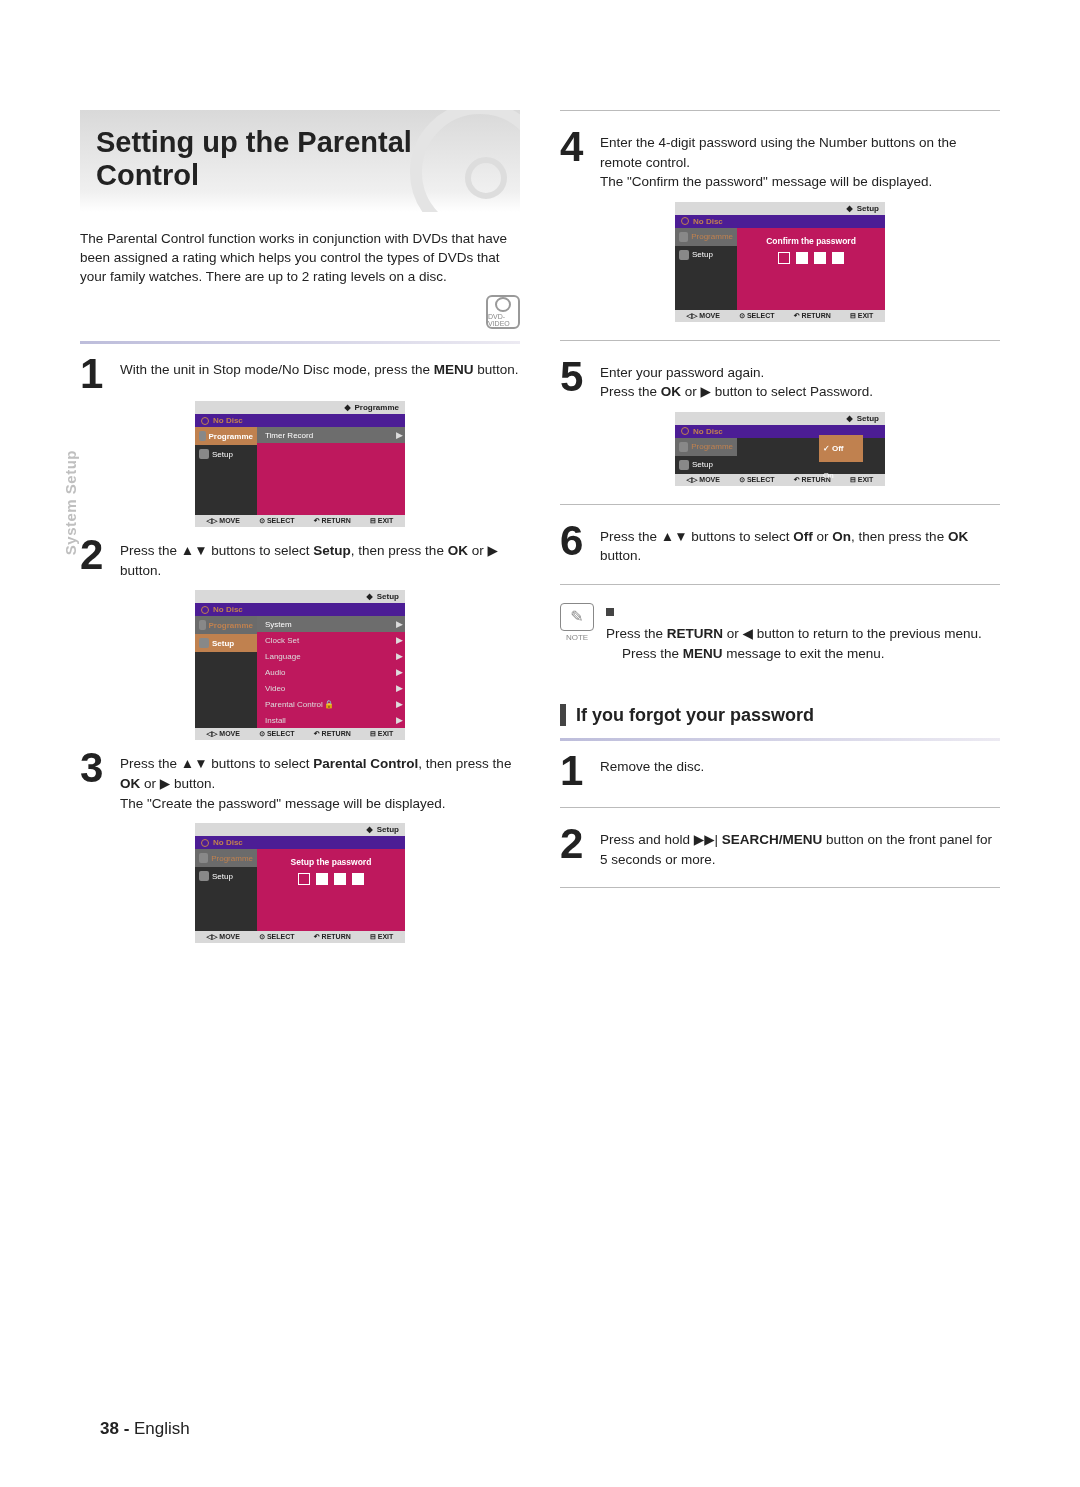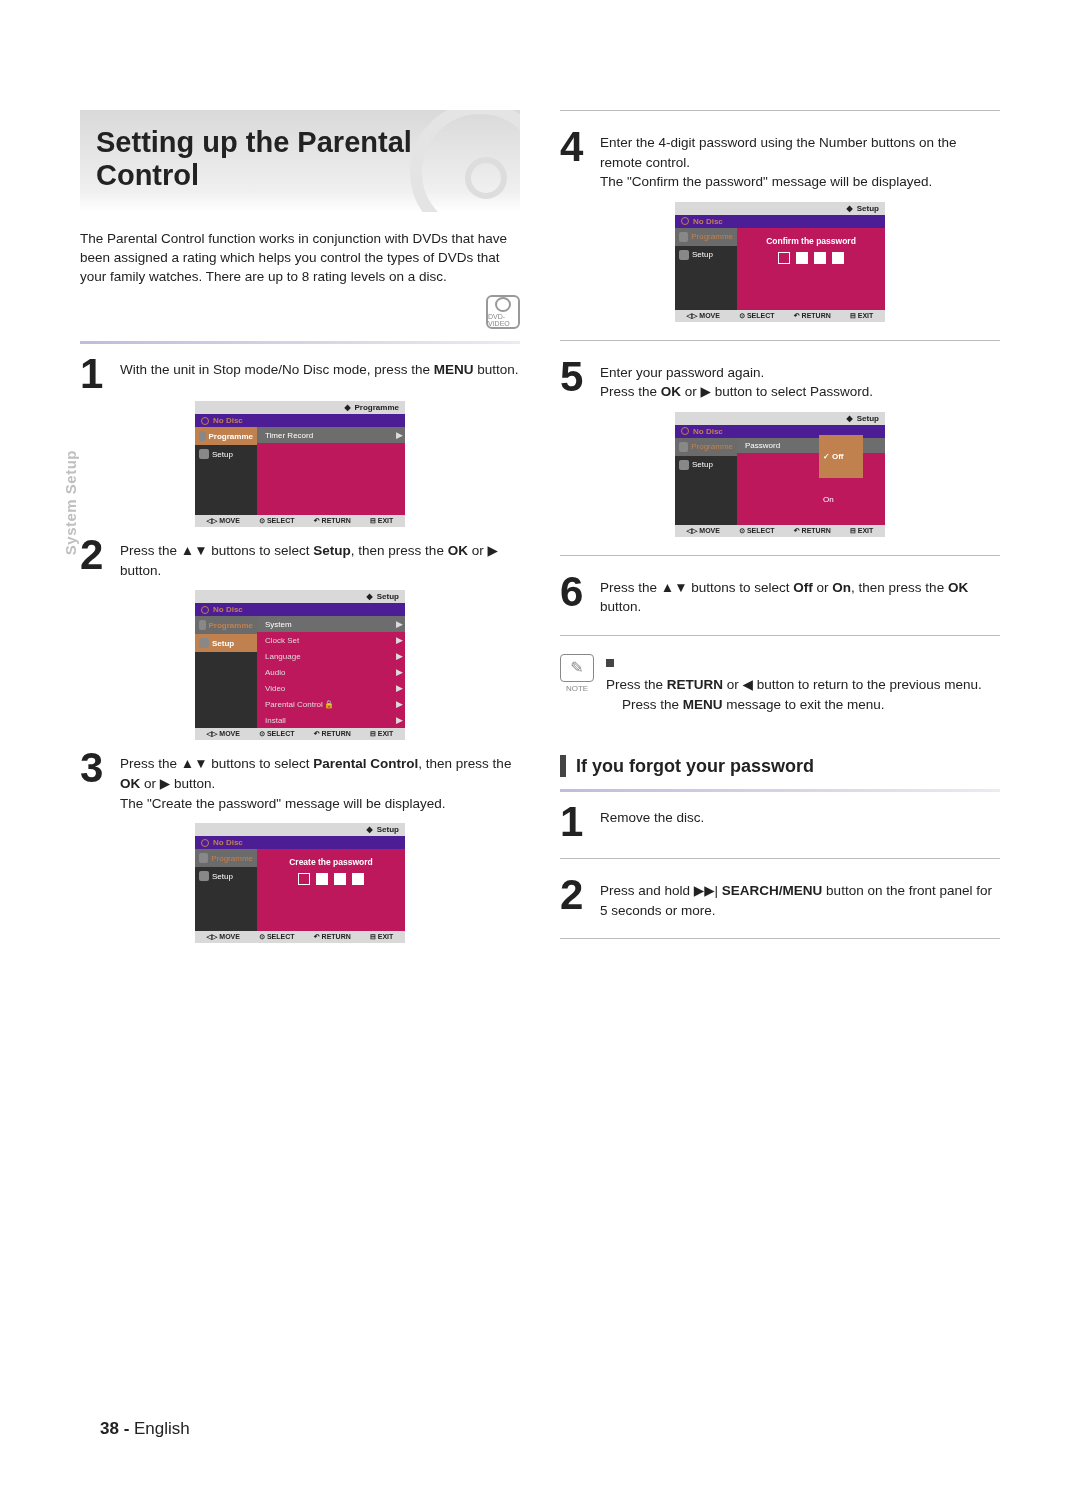--- a/index.html
+++ b/index.html
@@ -36,21 +36,21 @@
   .osd-row.sel { background:#6d6d6d; color:#fff;}
   .osd-row .arrow { font-size:9px; color:#ddd;}
   .osd-row .lock { font-size:8px; margin-left:2px;}
   .osd-msg { text-align:center; padding:8px 0 4px 0; font-size:8.5px; font-weight:bold;}
   .osd-boxes { display:flex;justify-content:center;gap:6px;padding:2px 0 10px 0;}
   .osd-boxes .b{width:12px;height:12px;border:1.5px solid #fff;}
   .osd-boxes .b.filled{background:#fff;}
   .osd-pad { height:36px; }
   .osd-foot { background:#d9d9d9; color:#222; display:flex; justify-content:space-around; padding:2px 2px; font-size:7px; font-weight:bold;}
   .osd-pass-opts{position:absolute;right:22px;top:23px;width:44px;}
-  .osd-pass-opts .opt{padding:17px 4px;font-size:8px;color:#fff;}
+  .osd-pass-opts .opt{padding:9px 4px;font-size:8px;color:#fff;}
   .osd-pass-opts .opt.sel{background:#c0814f;font-weight:bold;}
   .osd-pass-wrap{position:relative;}
   
   .note-row { display:flex; gap:12px; align-items:flex-start; margin-top:8px;}
   .note-icon { border:1px solid #888;border-radius:4px;width:34px;height:28px;display:flex;align-items:center;justify-content:center;font-size:16px;color:#888;}
   .note-lab { font-size:8px;color:#888;text-align:center;margin-top:2px;}
   .note-body { font-size:13.5px; line-height:1.5; }
   .note-bullet { display:flex; gap:8px;flex-direction:column; }
   .note-bullet .sq{width:8px;height:8px;background:#444;margin-top:5px;flex-shrink:0;}
   
@@ -65,21 +65,21 @@
 
 <div class="section-tab">System Setup</div>
 
 <div class="columns">
 
   <div class="col">
     <div class="title-block">
       <h1>Setting up the Parental Control</h1>
       <div class="disc-deco"></div>
     </div>
-    <p class="intro">The Parental Control function works in conjunction with DVDs that have been assigned a rating which helps you control the types of DVDs that your family watches. There are up to 8 rating levels on a disc.</p>
+    <p class="intro">The Parental Control function works in conjunction with DVDs that have been assigned a rating which helps you control the types of DVDs that your family watches. There are up to 2 rating levels on a disc.</p>
     <div class="dvd-badge">
       <div class="circ"></div>
       <span>DVD-VIDEO</span>
     </div>
     <div class="hr-bar"></div>
 
     <div class="step">
       <div class="step-num">1</div>
       <div class="step-body">
         <span>With the unit in Stop mode/No Disc mode, press the </span><b>MENU</b><span> button.</span>
@@ -211,21 +211,21 @@
           <div class="osd-left-item" style="background:#6b6b6b;color:#c0814f;">
               <span class="ic"></span>
               <span>Programme</span>
             </div>
           <div class="osd-left-item">
               <span class="ic"></span>
               <span>Setup</span>
             </div>
         </div>
         <div class="osd-right">
-          <div class="osd-msg">Create the password</div>
+          <div class="osd-msg">Setup the password</div>
           <div class="osd-boxes">
               <div class="b"></div>
               <div class="b filled"></div>
               <div class="b filled"></div>
               <div class="b filled"></div>
             </div>
           <div class="osd-pad"></div>
         </div>
       </div>
       <div class="osd-foot">
@@ -309,28 +309,20 @@
       <div class="osd-main">
         <div class="osd-left">
           <div class="osd-left-item" style="background:#6b6b6b;color:#c0814f;">
               <span class="ic"></span>
               <span>Programme</span>
             </div>
           <div class="osd-left-item">
               <span class="ic"></span>
               <span>Setup</span>
             </div>
-        </div>
-        <div class="osd-right">
-          <div class="osd-row sel">
-              <span>Password</span>
-              <span></span>
-            </div>
-          <div class="osd-pad"></div>
-            <div class="osd-pad"></div>
         </div>
       </div>
       <div class="osd-pass-opts">
         <div class="opt sel">✓ <span>Off</span></div>
         <div class="opt">On</div>
       </div>
       <div class="osd-foot">
         <span>◁▷ <span>MOVE</span></span>
         <span>⊙ <span>SELECT</span></span>
         <span>↶ <span>RETURN</span></span>

